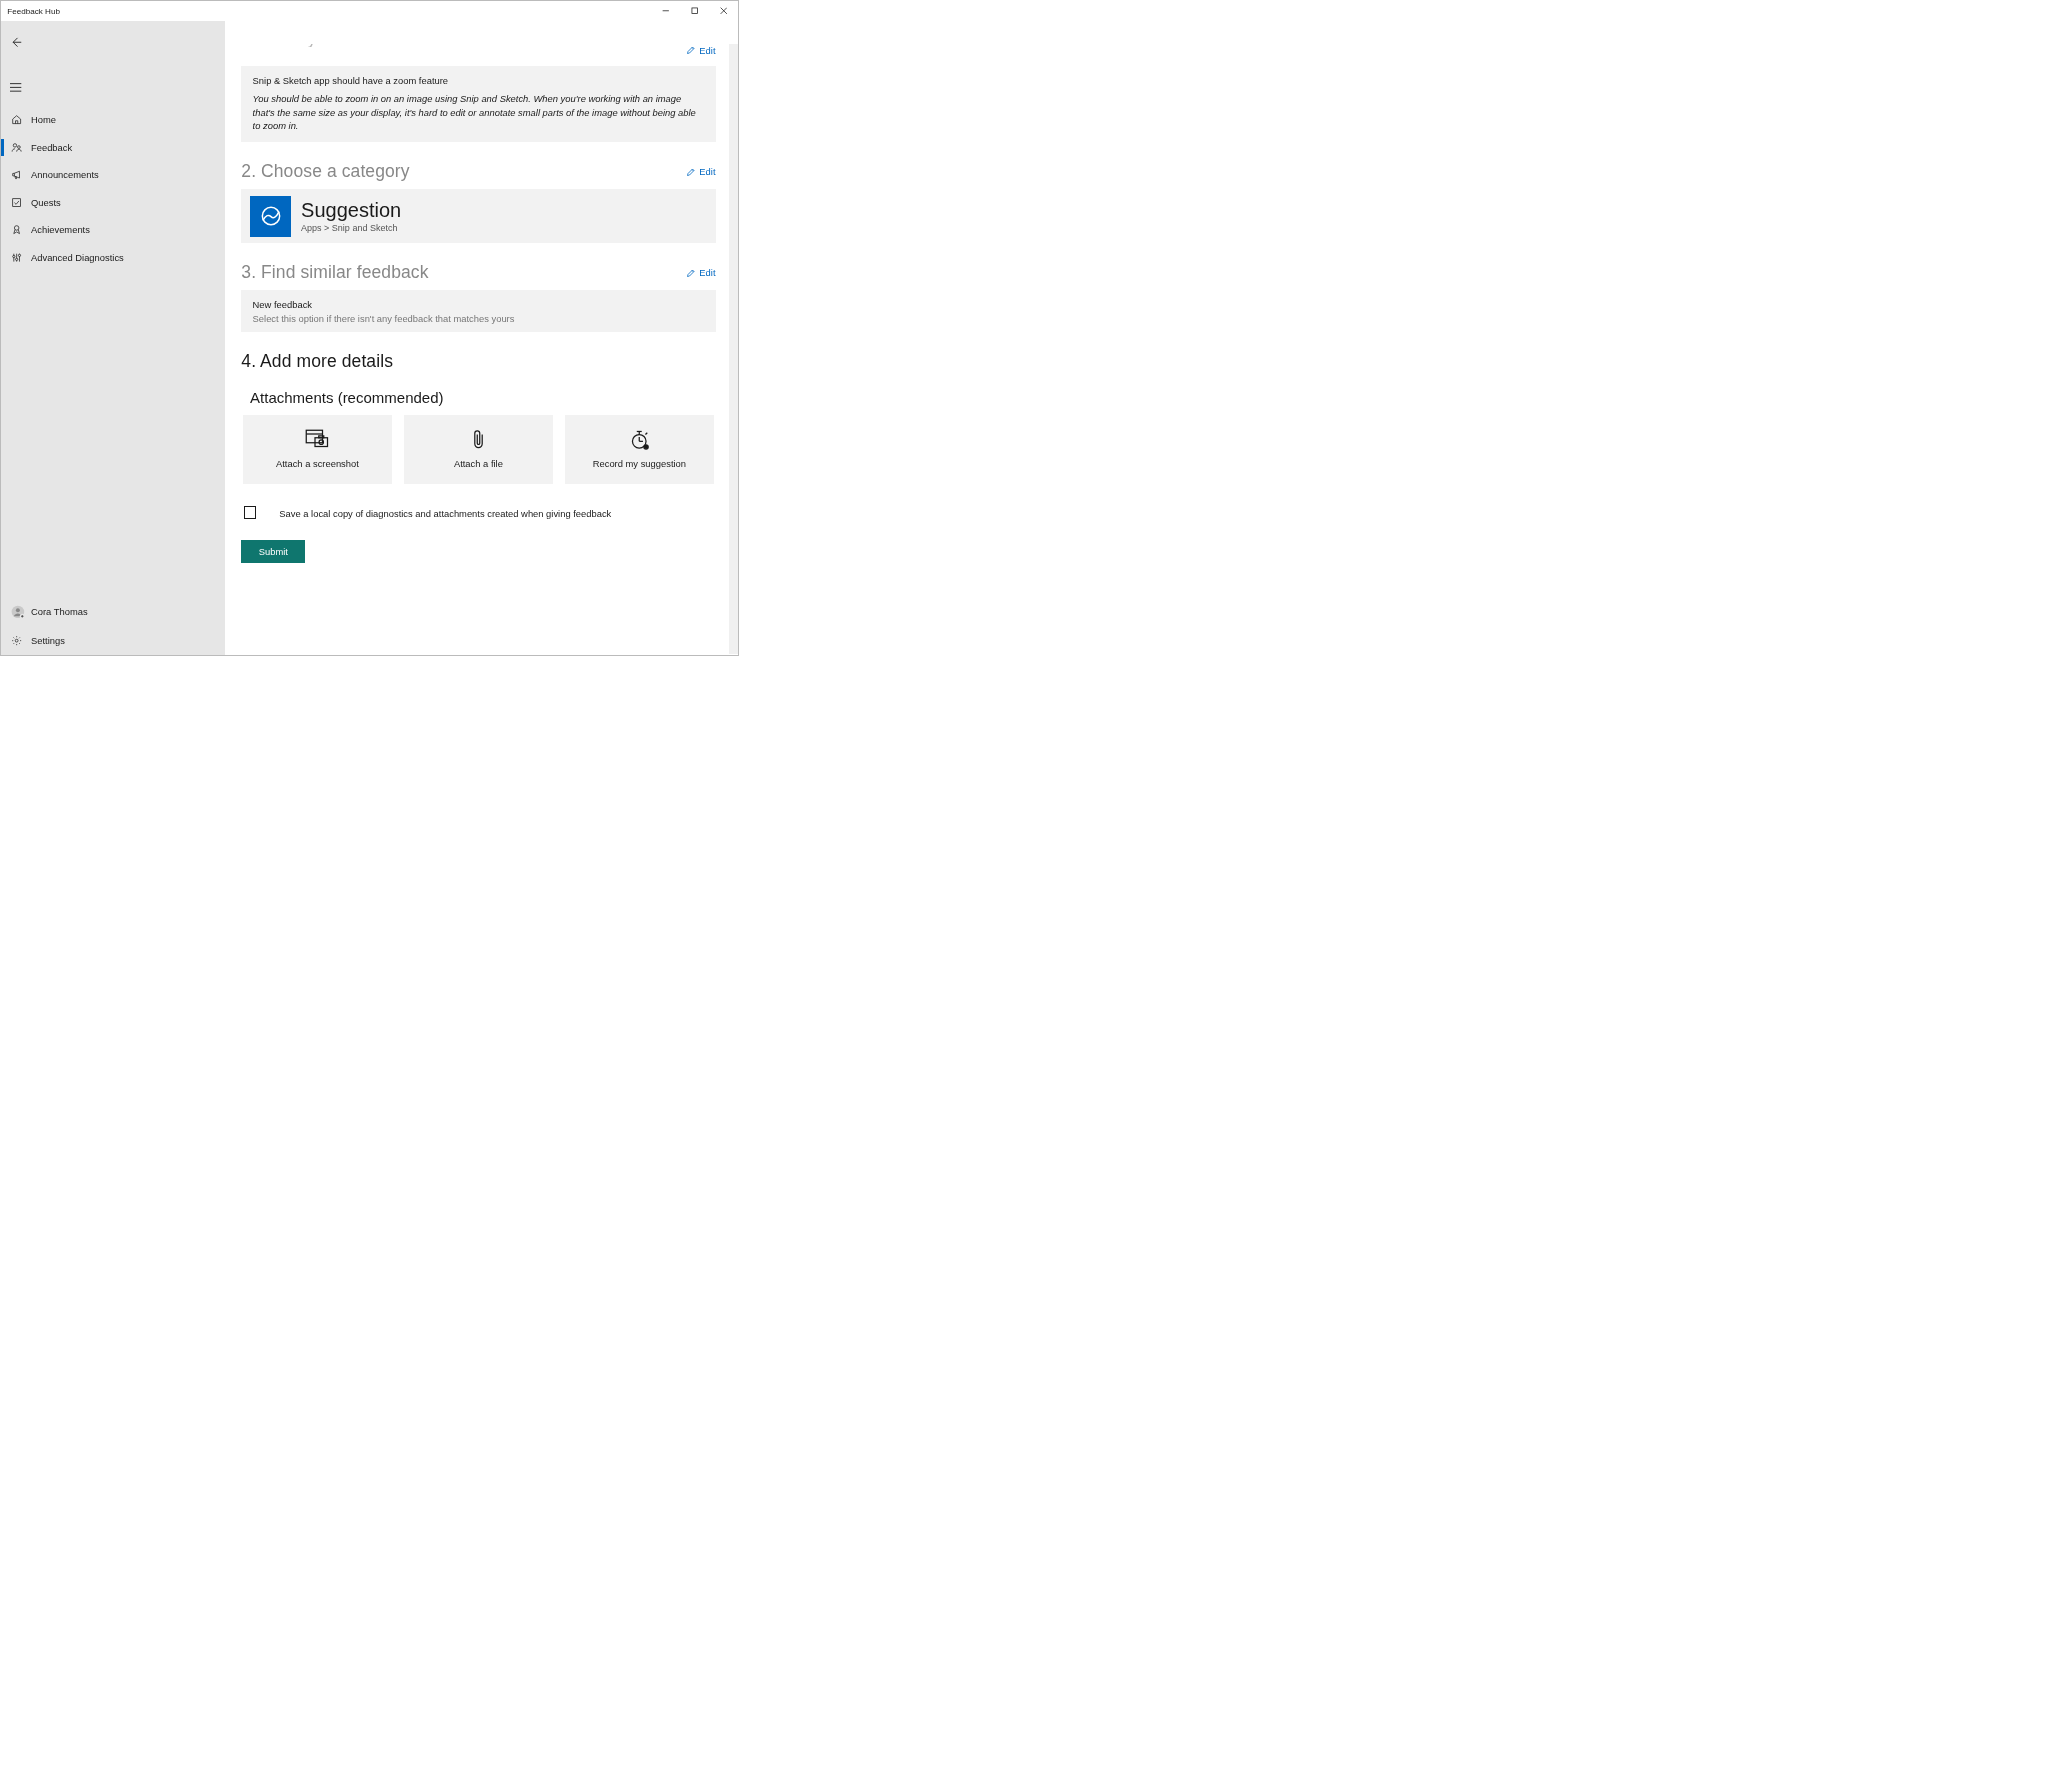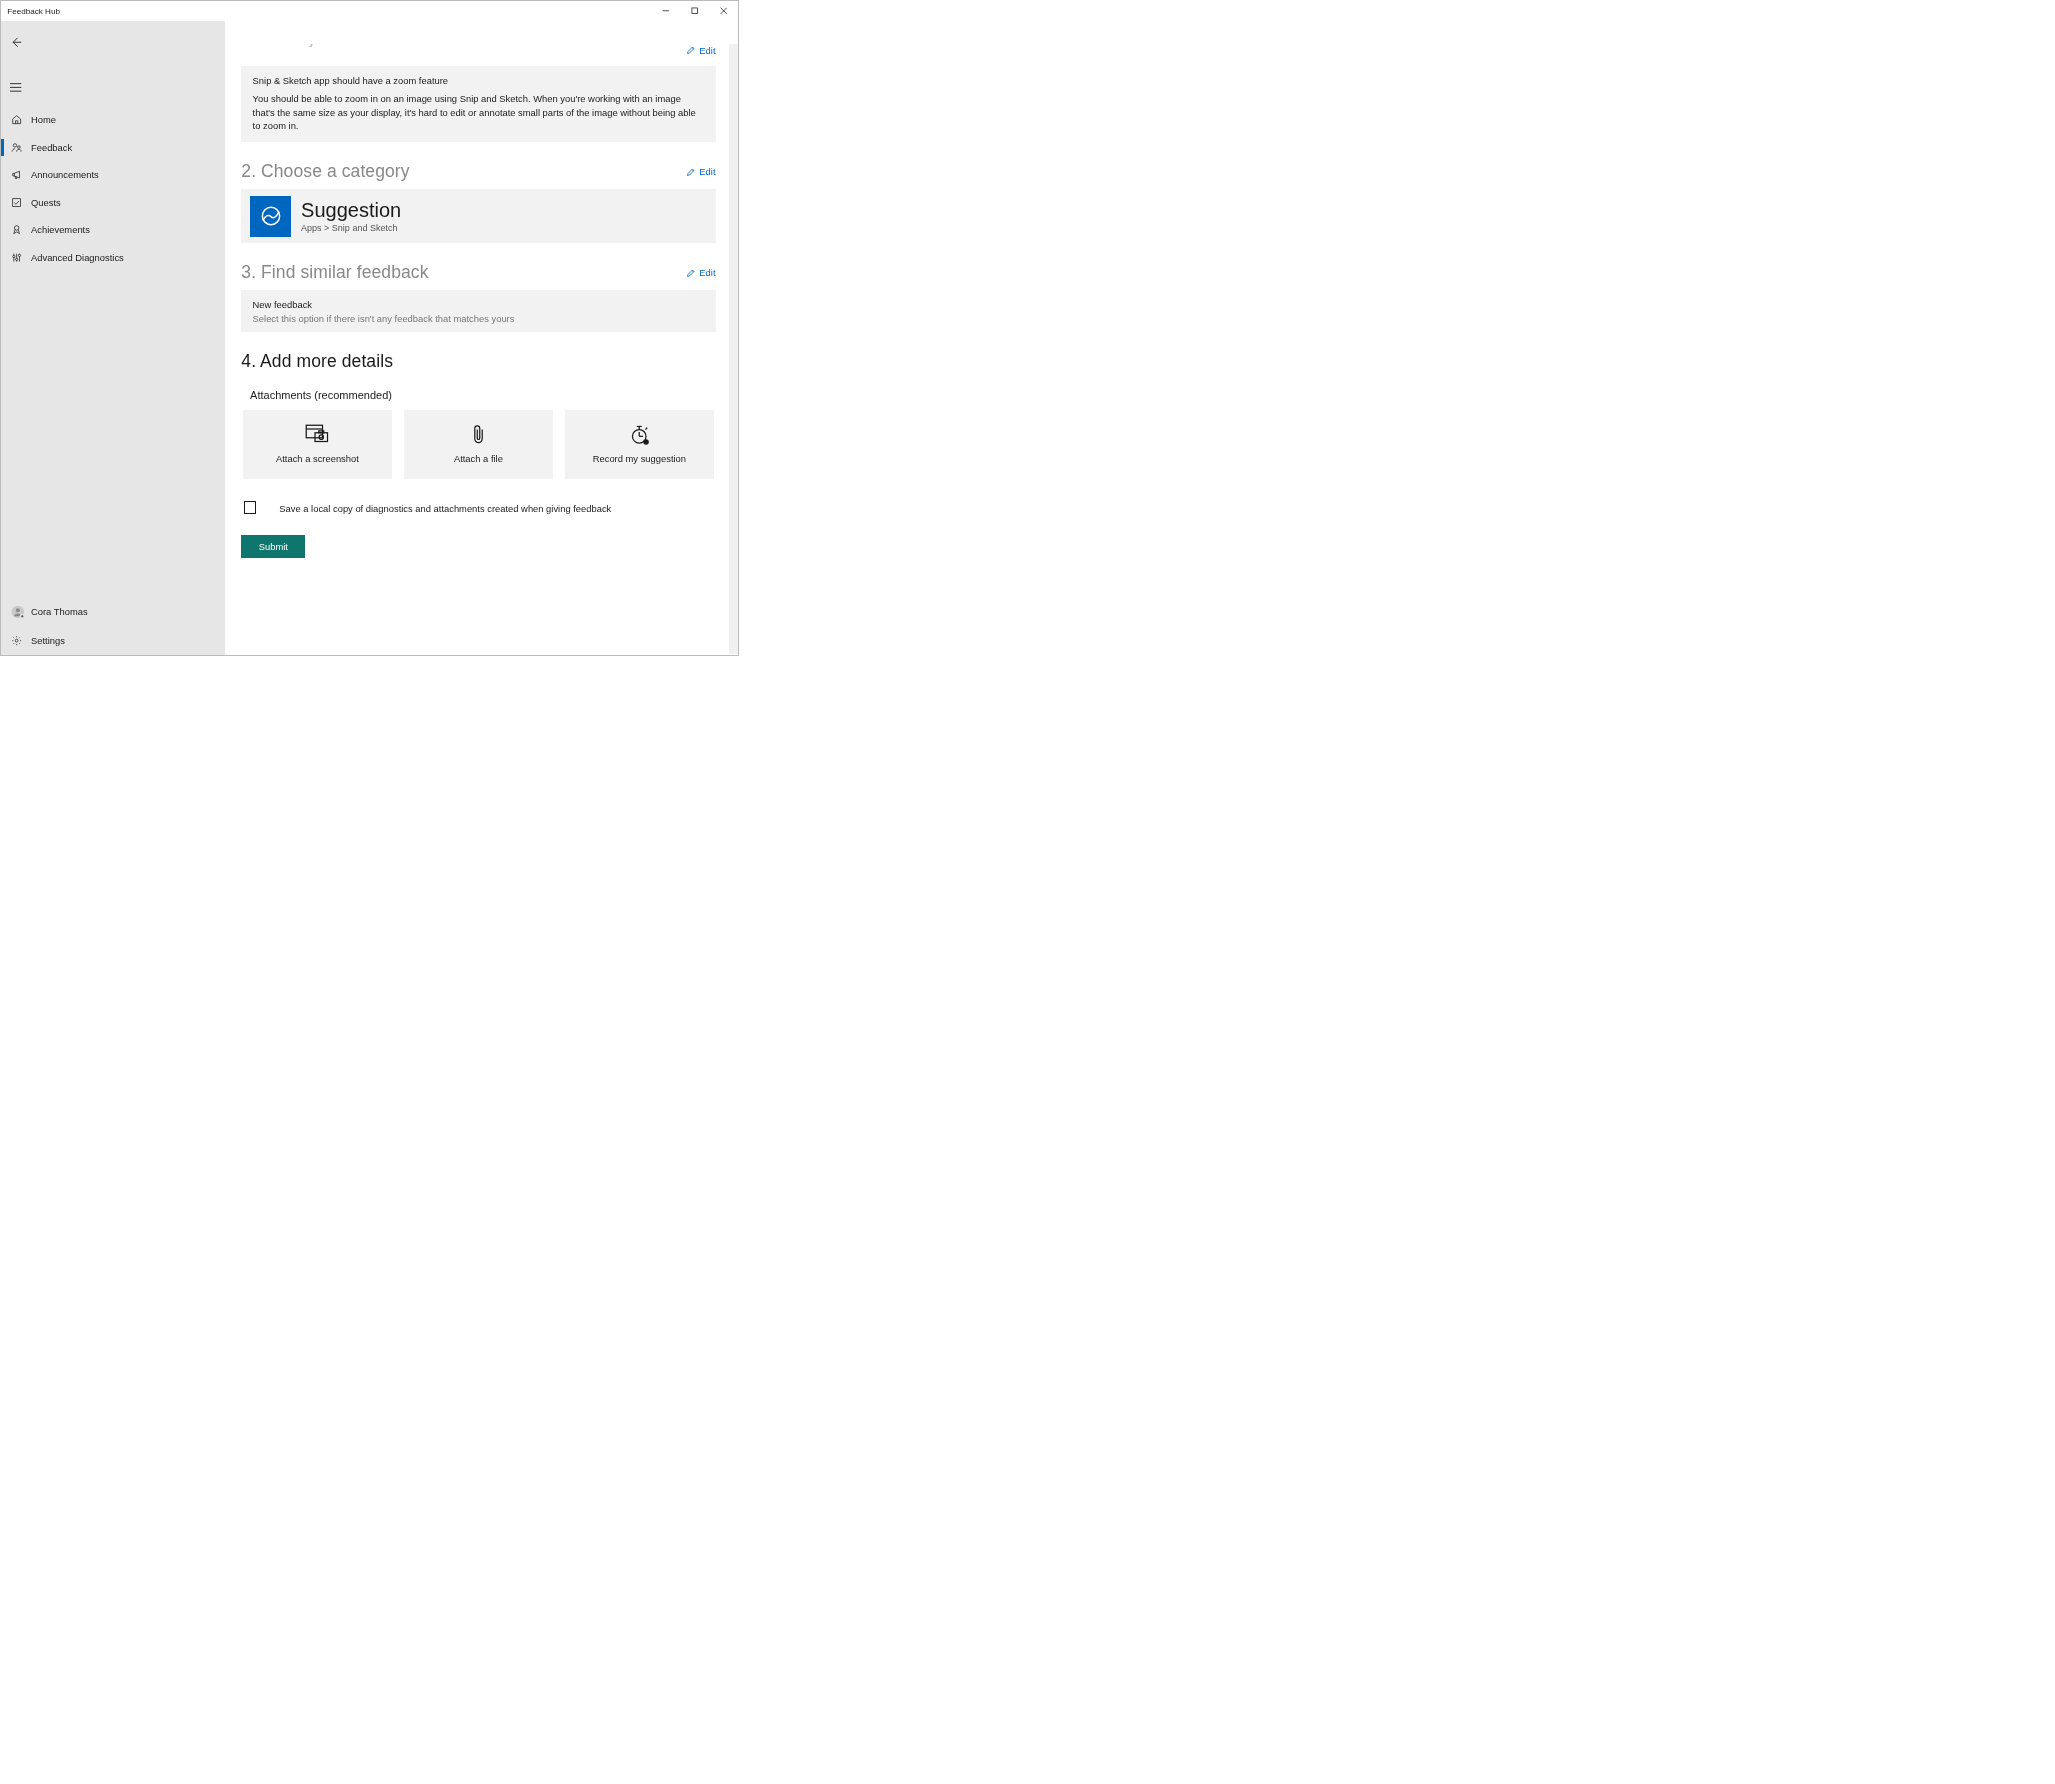--- a/index.html
+++ b/index.html
@@ -29,26 +29,26 @@
   .sb-bottom .nav-item { height: 29px; }
   .content { flex: 1; overflow: hidden; position: relative; padding-top: 22.5px; }
   .content-inner { margin-left: 16.3px; margin-right: 22.5px; padding-left: 0; overflow: hidden; }
   .section-row { display: flex; align-items: baseline; justify-content: space-between; }
   .section-title { font-size: 17.5px; font-weight: 300; color: #888; letter-spacing: 0.1px; margin: 0; }
   .section-title.active { color: #1a1a1a; }
   .clipped-title { font-size: 17.5px; font-weight: 300; color: #b7b7b7; margin: 0; line-height: 1; height: 11.3px; overflow: hidden; display: flex; align-items: flex-end; position: relative; top: -11.3px; }
   .edit-link { color: #0067c0; font-size: 9.4px; display: flex; align-items: center; gap: 3.8px; cursor: pointer; margin-top: 1px; }
   .card { background: #f2f2f2; padding: 8.8px 11.3px; margin-top: 7.5px; }
   .card-title { font-size: 9.4px; margin-bottom: 6.3px; }
-  .card-body { font-size: 9.4px; line-height: 1.45; color: #1a1a1a; }
+  .card-body { font-size: 9.4px; line-height: 1.45; color: #1a1a1a; font-style: italic; }
   .category-card { display: flex; align-items: center; gap: 10px; padding: 6.3px 8.8px; }
   .cat-icon { width: 41px; height: 41px; background: #0067c0; display: flex; align-items: center; justify-content: center; }
   .cat-type { font-size: 20px; font-weight: 400; }
   .cat-path { font-size: 9px; color: #555; margin-top: 1.3px; }
-  .subheading { font-size: 11px; font-weight: 400; margin-top: 16.3px; margin-bottom: 8.8px; padding-left: 8.8px; }
+  .subheading { font-size: 15px; font-weight: 400; margin-top: 16.3px; margin-bottom: 8.8px; padding-left: 8.8px; }
   .attach-row { display: flex; gap: 11.3px; margin-top: 0; padding: 0 1.3px; }
   .attach-card { flex: 1; height: 69px; background: #f2f2f2; display: flex; flex-direction: column; align-items: center; justify-content: center; gap: 8.8px; font-size: 9.4px; }
   .checkbox-row { display: flex; align-items: flex-end; gap: 23px; margin-top: 22.5px; padding-left: 2.5px; font-size: 9.4px; }
   .checkbox { width: 12.5px; height: 12.5px; border: 1.3px solid #1a1a1a; }
   .submit-btn { margin-top: 21px; background: #0f766e; color: #fff; border: none; padding: 6.3px 17.5px; font-size: 9.4px; cursor: pointer; }
   .section-block { margin-top: 19px; }
   .new-fb-title { font-size: 9.4px; }
   .new-fb-sub { font-size: 9.4px; color: #777; margin-top: 2.5px; }
   .scrollbar-track { position: absolute; right: 0; top: 22.5px; bottom: 1.3px; width: 8.8px; background: #f0f0f0; }
   svg { display: block; }

